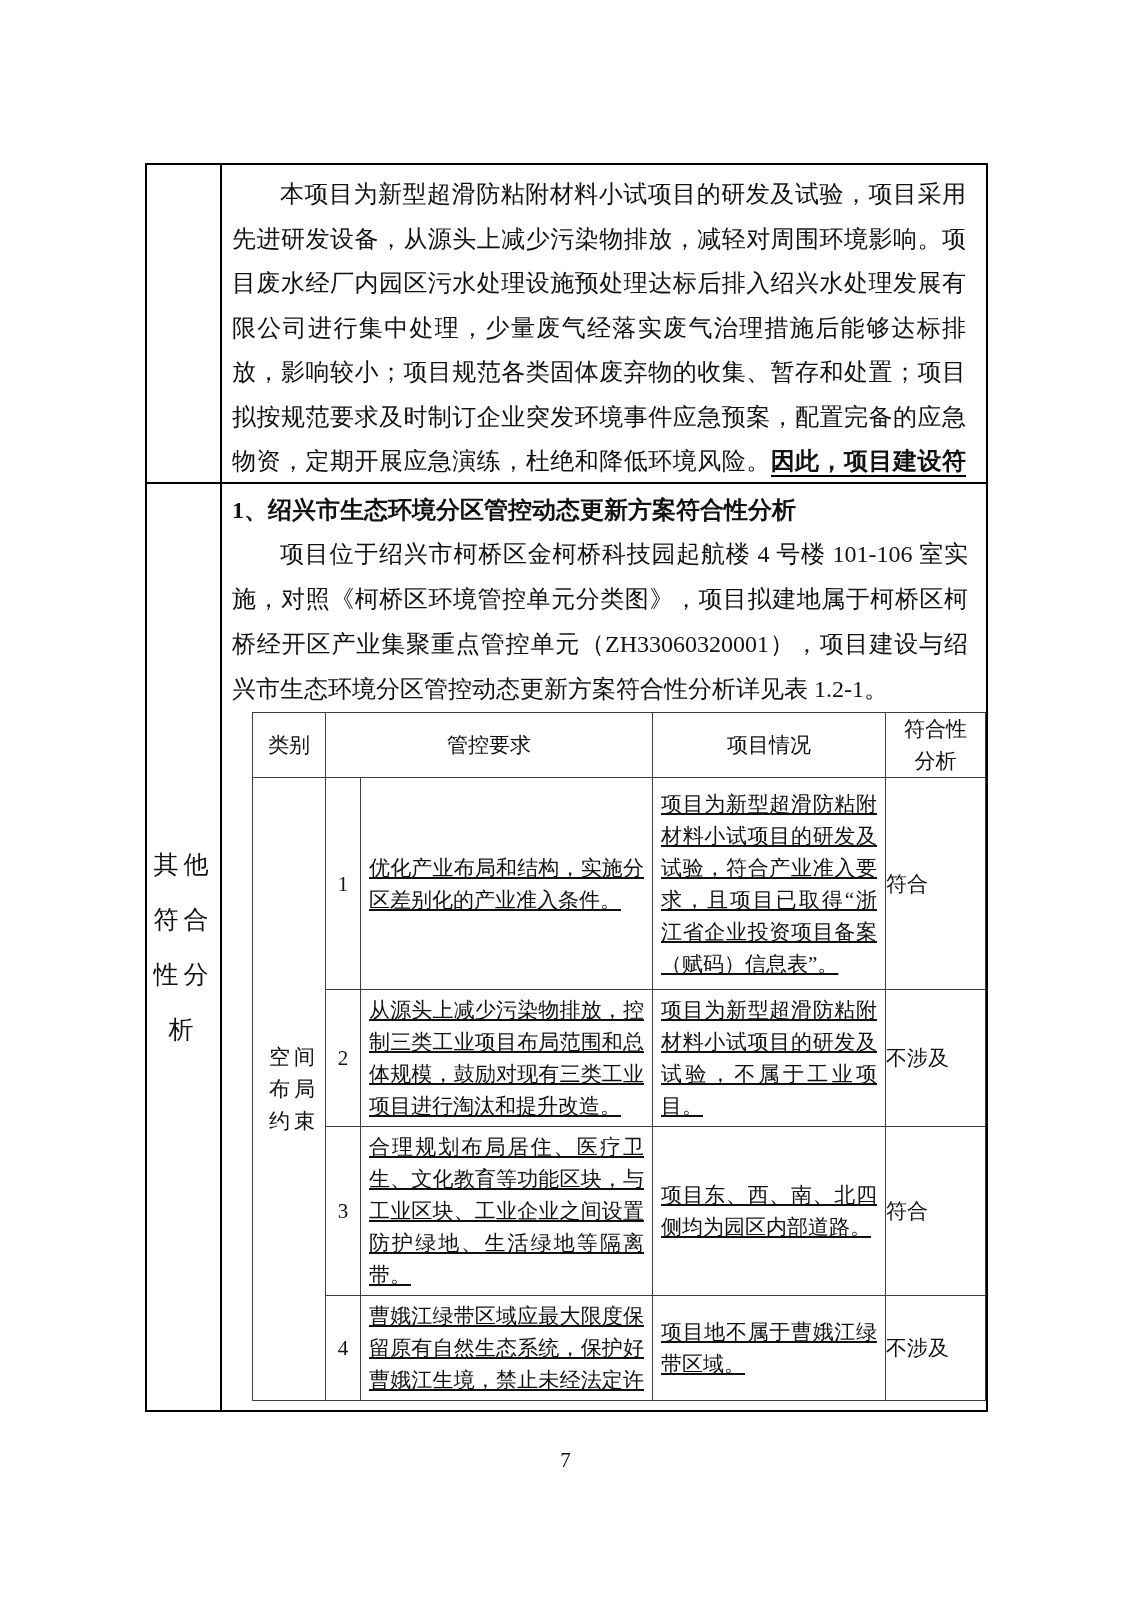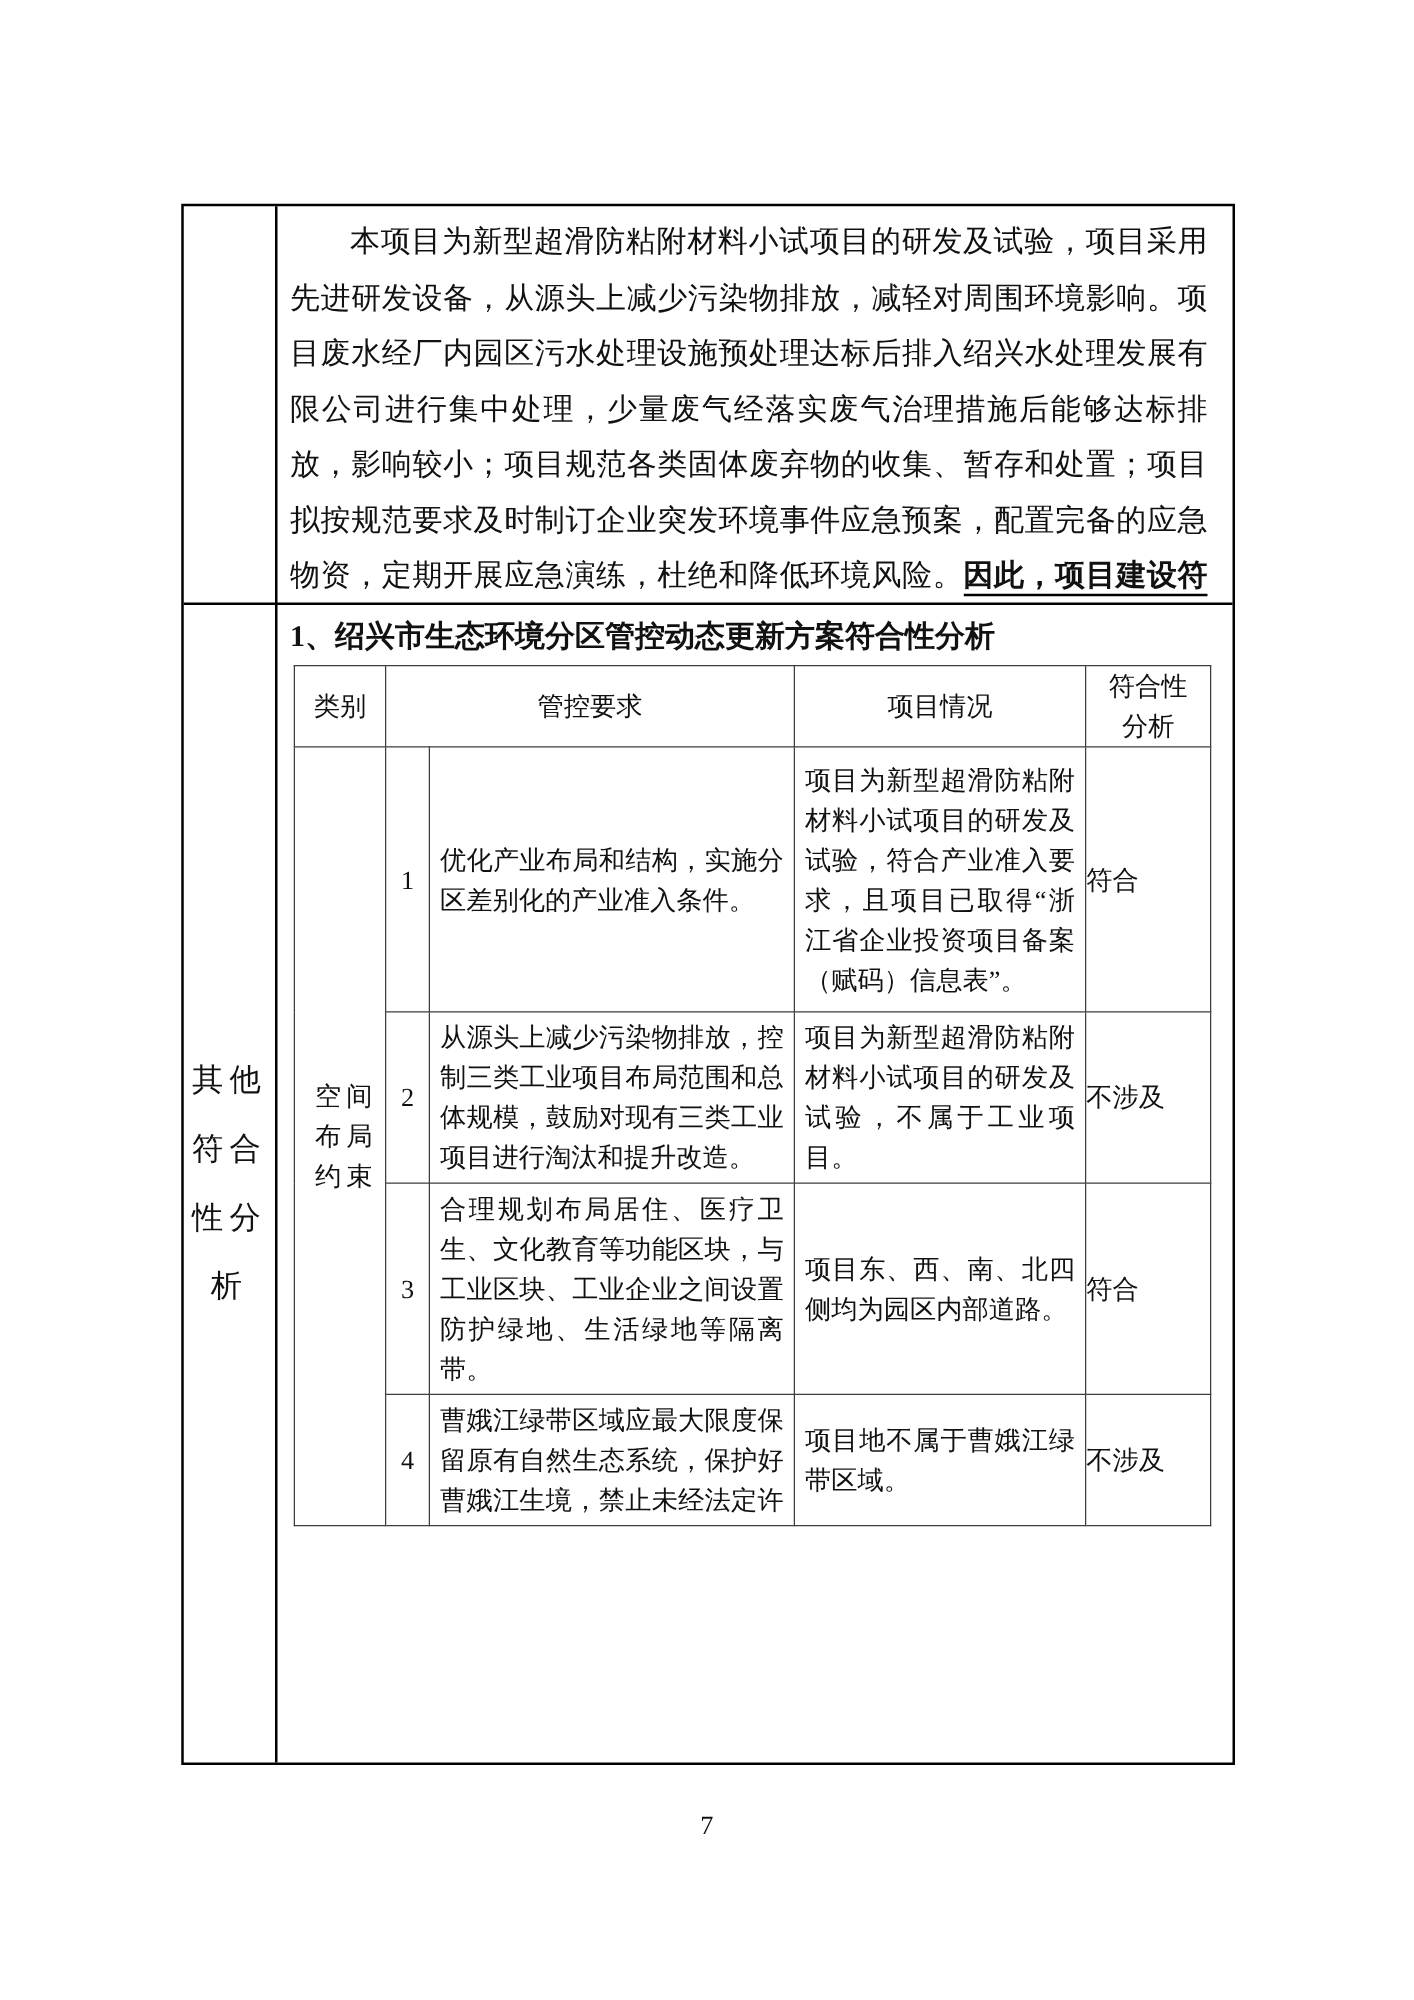--- a/index.html
+++ b/index.html
@@ -85,21 +85,21 @@
     line-height: 34px;
     text-align: center;
     margin-top: 4px;
     margin-bottom: 2px;
   }
   
   table.compliance {
     border-collapse: collapse;
     table-layout: fixed;
     width: 733px;
-    margin-left: 3px;
+    margin-left: 20px;
     font-size: 21px;
   }
   table.compliance th, table.compliance td {
     border: 1px solid #3d3d3d;
     vertical-align: middle;
     line-height: 32px;
     font-weight: normal;
   }
   col.c-cat { width: 73px; }
   col.c-num { width: 35px; }
@@ -114,21 +114,21 @@
   .th-c { text-align: center; }
   .pre-line { white-space: pre-line; }
   td.cat {
     text-align: right;
     padding: 0 6px;
     word-break: break-all;
     line-height: 44px;
     letter-spacing: 4px;
   }
   td.num { text-align: center; }
-  td.req, td.prj { text-align: left; padding: 4px 8px; text-align: justify; }
+  td.req, td.prj { text-align: left; padding: 4px 8px; text-align: justify; text-decoration: underline; }
   td.res { text-align: left; }
   .clip-3 { max-height: 96px; overflow: hidden; }
   .clip-2 { max-height: 66px; overflow: hidden; }
   
   .page-number {
     position: absolute;
     left: 0; right: 0; top: 1448px;
     text-align: center;
     font-size: 21px;
   }
@@ -145,20 +145,21 @@
     <div class="cell-intro">
       <p class="intro-par"><span>本项目为新型超滑防粘附材料小试项目的研发及试验，项目采用先进研发设备，从源头上减少污染物排放，减轻对周围环境影响。项目废水经厂内园区污水处理设施预处理达标后排入绍兴水处理发展有限公司进行集中处理，少量废气经落实废气治理措施后能够达标排放，影响较小；项目规范各类固体废弃物的收集、暂存和处置；项目拟按规范要求及时制订企业突发环境事件应急预案，配置完备的应急物资，定期开展应急演练，杜绝和降低环境风险。</span><span class="emphasis">因此，项目建设符合规划环评审查意见要求。</span></p>
     </div>
 
     <div class="cell-side">
       <div class="side-label">其他符合性分析</div>
     </div>
 
     <div class="cell-main">
       <div class="section-heading">1、绍兴市生态环境分区管控动态更新方案符合性分析</div>
+      <p class="section-par">项目位于绍兴市柯桥区金柯桥科技园起航楼 4 号楼 101-106 室实施，对照《柯桥区环境管控单元分类图》，项目拟建地属于柯桥区柯桥经开区产业集聚重点管控单元（ZH33060320001），项目建设与绍兴市生态环境分区管控动态更新方案符合性分析详见表 1.2-1。</p>
 
       <table class="compliance">
         <colgroup>
           <col class="c-cat">
             <col class="c-num">
             <col class="c-req">
             <col class="c-prj">
             <col class="c-res">
         </colgroup>
         <tbody>

